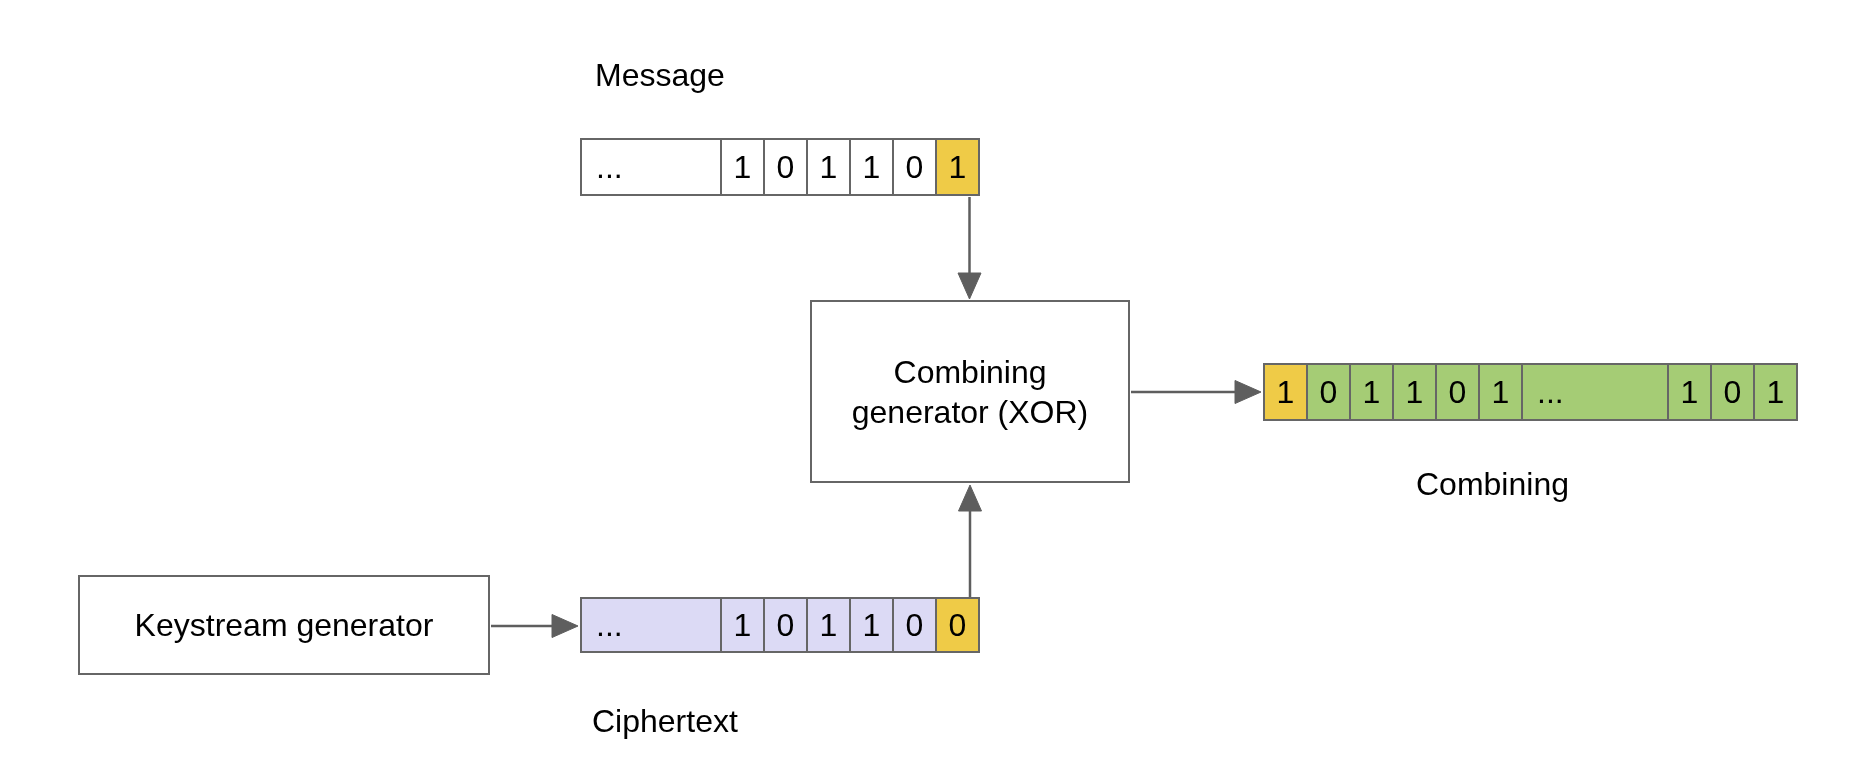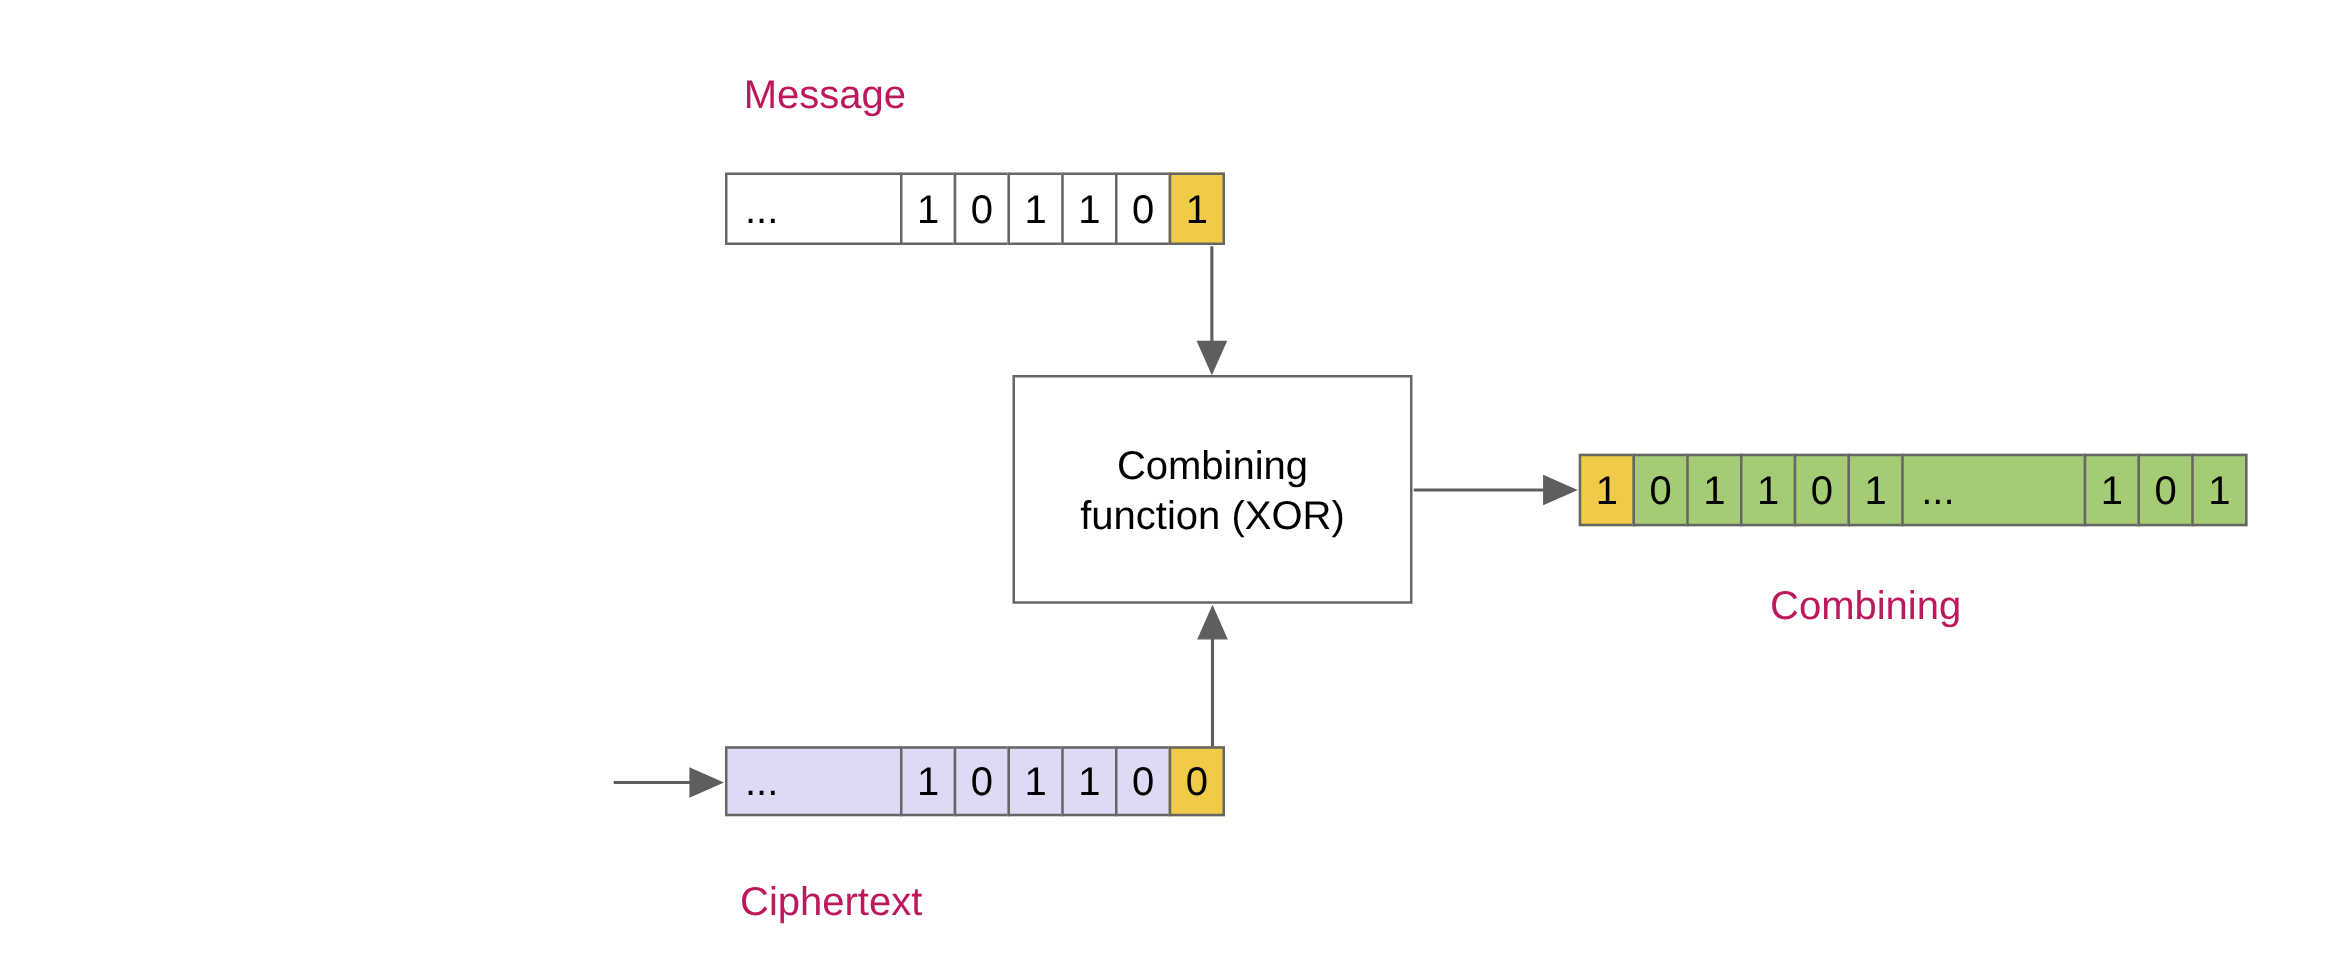--- a/index.html
+++ b/index.html
@@ -10,21 +10,21 @@
     background: #ffffff;
     font-family: "Liberation Sans", sans-serif;
     color: #000000;
     overflow: hidden;
   }
 
   .label {
     position: absolute;
     font-size: 32px;
     white-space: nowrap;
-    color: #be185d;
+    color: #000000;
   }
 
   .box {
     position: absolute;
     box-sizing: border-box;
     border: 2px solid var(--border, #666666);
     background: #ffffff;
     display: flex;
     flex-direction: column;
     align-items: center;
@@ -82,23 +82,26 @@
       <div class="cell">1</div>
       <div class="cell">0</div>
       <div class="cell">1</div>
       <div class="cell">1</div>
       <div class="cell">0</div>
       <div class="cell hl">1</div>
     </div>
 
   <div class="box" id="combiner-box">
     <span>Combining</span>
-    <span>function (XOR)</span>
+    <span>generator (XOR)</span>
   </div>
 
+  <div class="box" id="keygen-box">
+    <span>Keystream generator</span>
+  </div>
 
   <div class="bitrow" id="keystream-row">
       <div class="cell wide">...</div>
       <div class="cell">1</div>
       <div class="cell">0</div>
       <div class="cell">1</div>
       <div class="cell">1</div>
       <div class="cell">0</div>
       <div class="cell hl">0</div>
     </div>

